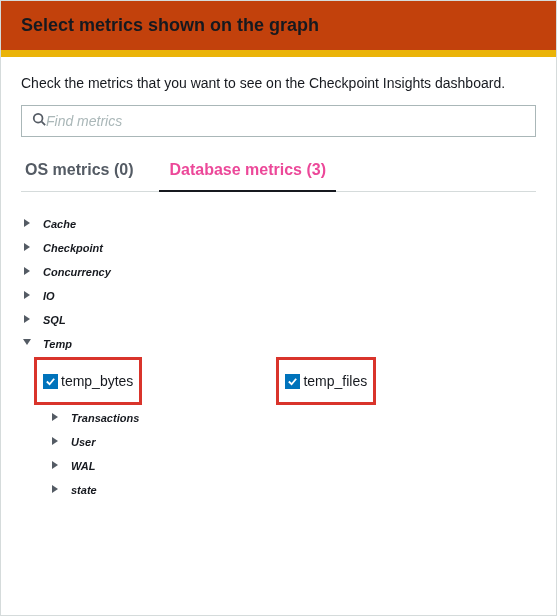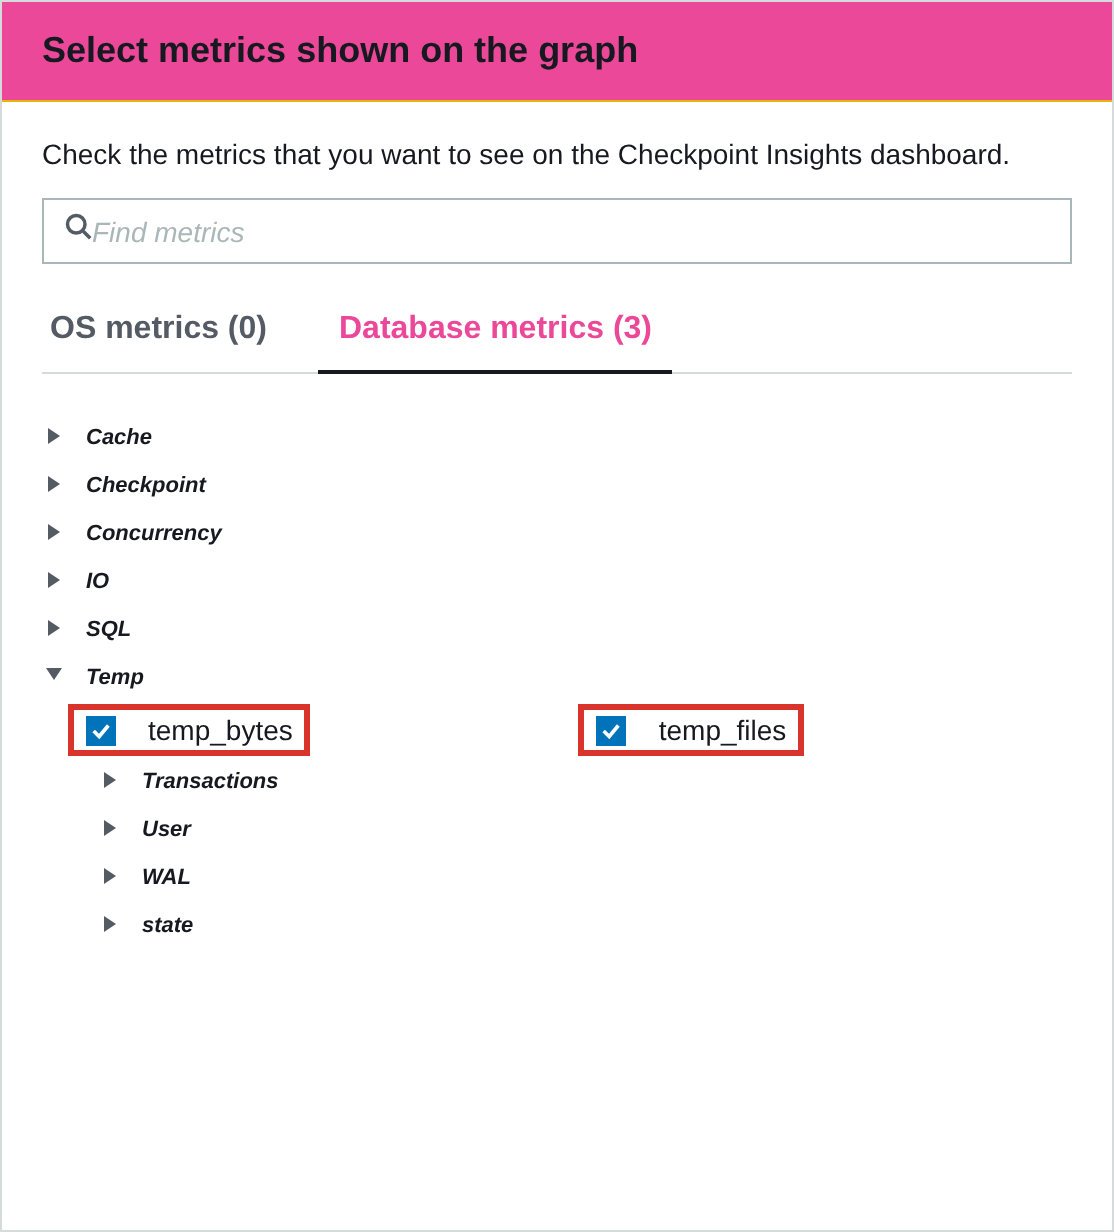--- a/index.html
+++ b/index.html
@@ -8,22 +8,22 @@
       background: #fff;
       color: #16191f;
       width: 557px;
     }
     .panel {
       border: 1px solid #d5dbdb;
       width: 557px;
       height: 616px;
     }
     .header {
-      background: #ec4899;
-      border-bottom: 1px solid #eab308;
+      background: #c2410c;
+      border-bottom: 7px solid #eab308;
       padding: 14px 20px;
     }
     .header h1 {
       font-size: 18px;
       font-weight: 700;
     }
     .body {
       padding: 18px 20px;
     }
     .description {
@@ -104,23 +104,23 @@
       justify-content: center;
     }
     .metric-row {
       display: flex;
       gap: 140px;
       padding: 4px 0 4px 16px;
     }
     .metric-item {
       display: flex;
       align-items: center;
-      gap: 16px;
+      gap: 3px;
       font-size: 14px;
-      padding: 2px 6px;
+      padding: 13px 6px;
     }
     .metric-item.highlighted {
       outline: 3px solid #d9342b;
       outline-offset: 0;
     }
     .checkbox {
       width: 15px;
       height: 15px;
       border: 1px solid #0073bb;
       background: #0073bb;

